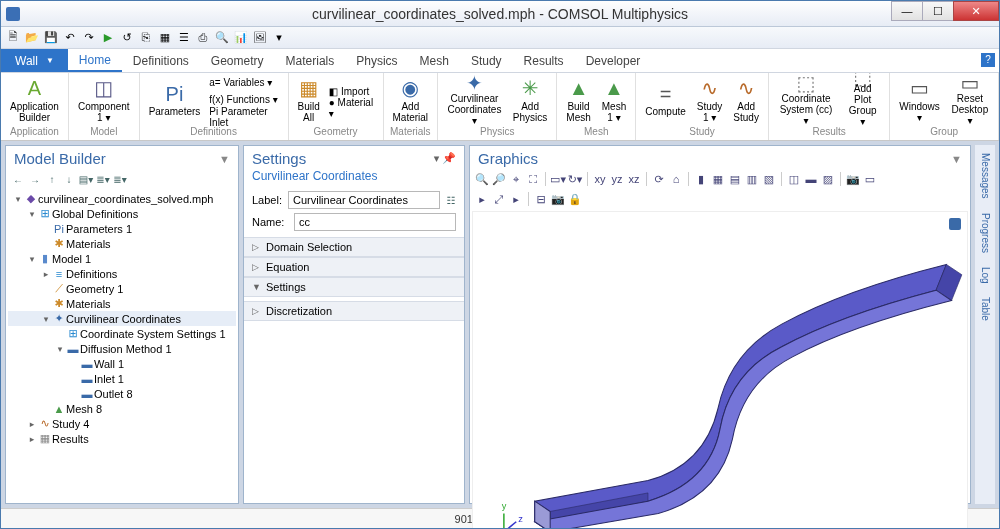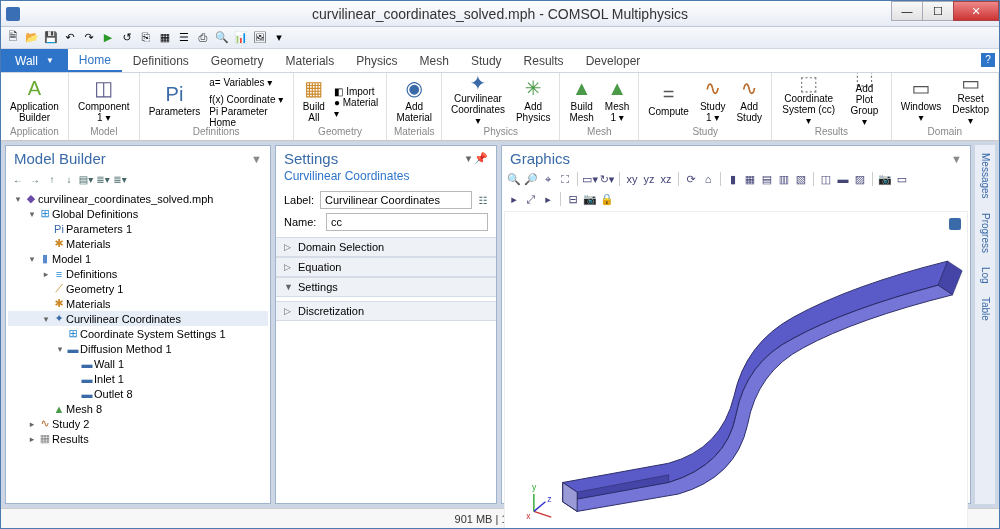--- a/index.html
+++ b/index.html
@@ -123,22 +123,22 @@
       <div class="label">Model</div>
     </div>
     <div class="rgroup">
       <div class="body">
         <div class="rbtn-lg">
           <div class="ico" style="color: rgb(58, 106, 168);">Pi</div>
           <div>Parameters</div>
         </div>
         <div class="rbtn-sm-col">
           <div class="rbtn-sm">a= Variables ▾</div>
-          <div class="rbtn-sm">f(x) Coordinate ▾</div>
-          <div class="rbtn-sm">Pi Parameter Home</div>
+          <div class="rbtn-sm">f(x) Functions ▾</div>
+          <div class="rbtn-sm">Pi Parameter Inlet</div>
         </div>
       </div>
       <div class="label">Definitions</div>
     </div>
     <div class="rgroup">
       <div class="body">
         <div class="rbtn-lg">
           <div class="ico" style="color: rgb(204, 138, 42);">▦</div>
           <div>Build<br>All</div>
         </div>
@@ -218,27 +218,27 @@
       <div class="body">
         <div class="rbtn-lg">
           <div class="ico" style="color: rgb(85, 85, 85);">▭</div>
           <div>Windows<br>▾</div>
         </div>
         <div class="rbtn-lg">
           <div class="ico" style="color: rgb(85, 85, 85);">▭</div>
           <div>Reset<br>Desktop ▾</div>
         </div>
       </div>
-      <div class="label">Domain</div>
+      <div class="label">Group</div>
     </div>
   </div>
 
 <div class="main">
 
-  <div class="panel" style="width:266px">
+  <div class="panel" style="width:234px">
     <div class="ptitle">
       <span>Model Builder</span>
       <span style="font-size:11px;color:#888">▼</span>
     </div>
     <div class="ptoolbar">
       <span class="minibtn">←</span>
       <span class="minibtn">→</span>
       <span class="minibtn">↑</span>
       <span class="minibtn">↓</span>
       <span class="minibtn">▤▾</span>
@@ -317,21 +317,21 @@
           <span> Outlet 8</span>
         </div>
         <div class="tnode" style="padding-left: 32px;">
           <span class="tw"></span>
           <span class="ico" style="color: rgb(74, 154, 74);">▲</span>
           <span> Mesh 8</span>
         </div>
         <div class="tnode" style="padding-left: 18px;">
           <span class="tw">▸</span>
           <span class="ico" style="color: rgb(184, 106, 42);">∿</span>
-          <span> Study 2</span>
+          <span> Study 4</span>
         </div>
         <div class="tnode" style="padding-left: 18px;">
           <span class="tw">▸</span>
           <span class="ico" style="color: rgb(136, 136, 136);">▦</span>
           <span> Results</span>
         </div>
       </div>
   </div>
 
   <div class="panel" style="width:222px">

